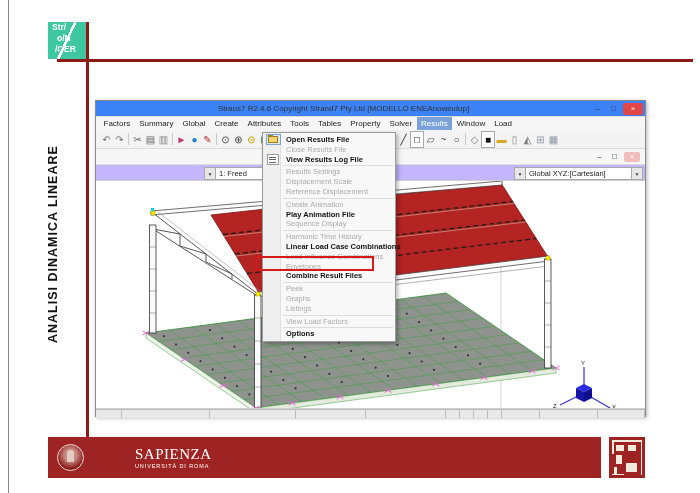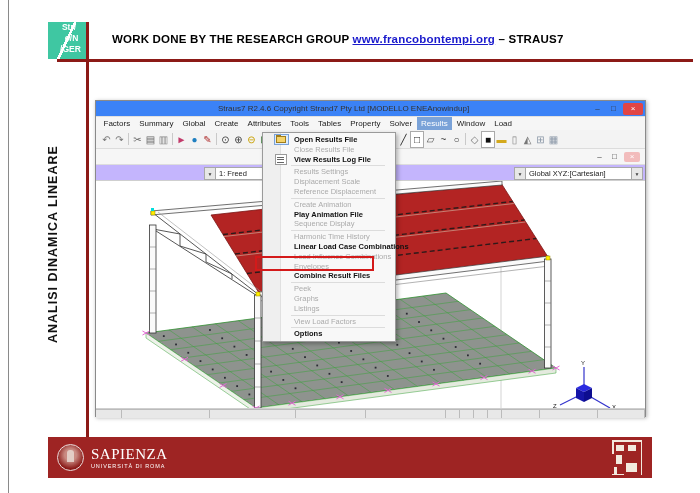--- a/index.html
+++ b/index.html
@@ -3,21 +3,21 @@
 <meta charset="utf-8">
 <style>
   * { margin:0; padding:0; box-sizing:border-box; }
   body { background:#dddddd; font-family:"Liberation Sans", sans-serif; }
   #slide { position:relative; width:700px; height:493px; background:#ffffff; overflow:hidden; }
 
   
   .slide-edge { position:absolute; left:8px; top:0; width:1px; height:493px; background:#8a8a8a; }
   .logo-box { position:absolute; left:48px; top:22px; width:38px; height:37px; background:#3fc7a2;
               color:#fff; font-size:8.5px; font-weight:bold; line-height:11px; z-index:5;
-              background-image:linear-gradient(115deg, transparent 47%, #ffffff 47%, #ffffff 52%, transparent 52%);text-align:center; }
+              background-image:linear-gradient(115deg, transparent 47%, #ffffff 47%, #ffffff 52%, transparent 52%); }
   .logo-box div:nth-child(1){ padding-left:4px; }
   .logo-box div:nth-child(2){ padding-left:9px; }
   .logo-box div:nth-child(3){ padding-left:7px; }
   .header-title { position:absolute; left:112px; top:33px; width:575px; font-size:11.5px; font-weight:bold; color:#000; letter-spacing:.2px; }
   .header-title a { color:#1a1acc; text-decoration:underline; }
   .rule-h { position:absolute; left:57px; top:59px; width:636px; height:3px; background:#8c1a17; }
   .rule-v { position:absolute; left:86px; top:22px; width:3px; height:415px; background:#8c1a17; }
   .side-label { position:absolute; left:46px; top:130px; height:228px; writing-mode:vertical-rl; transform:rotate(180deg);
                 font-size:12.5px; font-weight:bold; color:#111; letter-spacing:1px; text-align:center; }
 
@@ -43,36 +43,36 @@
   .combo-row { height:17px; background:#c4b5fd; border-top:1px solid #ddd; border-bottom:1px solid #cfcfcf; position:relative; }
   .combo { position:absolute; top:2px; display:flex; height:13px; }
   .combo-btn { width:12px; height:13px; background:#e7e7e7; border:1px solid #a8a8a8; font-size:5px; color:#444; text-align:center; line-height:12px; }
   .combo-field { height:13px; background:#fff; border:1px solid #a8a8a8; border-left:none; font-size:7.5px; color:#222; padding:1px 3px 0 3px; white-space:nowrap; overflow:hidden; }
   .viewport { position:relative; height:228px; background:#ffffff; border-bottom:1px solid #cfcfcf; overflow:hidden; }
   .statusbar { height:9px; display:flex; background:#ececec; }
   .status-cell { border-right:1px solid #bbb; border-top:1px solid #bbb; background:#e8e8e8; height:100%; }
 
   
   .dropdown { position:absolute; left:262px; top:132px; width:134px; background:#f8f8f8; border:1px solid #9a9a9a;
-              box-shadow:2px 2px 4px rgba(0,0,0,.28); z-index:30; padding:2px 8px; }
+              box-shadow:2px 2px 4px rgba(0,0,0,.28); z-index:30; padding:2px 0; }
   .dropdown .gutter { position:absolute; left:0; top:0; bottom:0; width:18px; background:#efefef; border-right:1px solid #e0e0e0; }
   .menu-item { position:relative; height:9.8px; line-height:9.8px; font-size:7.5px; padding-left:23px; color:#111; font-weight:bold; white-space:nowrap; }
   .menu-item.disabled { color:#ababab; font-weight:normal; }
   .menu-sep { height:1px; background:#dcdcdc; margin:1px 2px 1px 20px; }
   .mi-icon { position:absolute; left:2px; top:0; width:14px; height:9px; }
   .icon-hl { position:absolute; left:1px; top:-1px; width:15px; height:11px; border:1px solid #7aa2d8; background:#dcebfb; }
   .folder-shape { position:absolute; left:3px; top:1px; width:10px; height:7px; background:#f5d36a; border:1px solid #a07d1c; }
   .folder-tab { position:absolute; left:3px; top:0px; width:5px; height:2px; background:#f5d36a; border:1px solid #a07d1c; border-bottom:none; }
   .doc-box { position:absolute; left:2px; top:-1px; width:12px; height:11px; border:1px solid #9a9a9a; background:#fff; }
   .doc-lines { position:absolute; left:2px; top:1px; width:7px; height:7px;
                background:repeating-linear-gradient(#666 0 1px, transparent 1px 2.5px); margin-left:2px; margin-top:1px; }
   .annotation-box { position:absolute; left:255px; top:256px; width:119px; height:15px; border:2px solid #d41a1a; z-index:40; }
 
   
-  .footer-band { position:absolute; left:48px; top:437px; width:604px; height:41px; background:#9e2423; display:flex; align-items:center; z-index:6; }
+  .footer-band { position:absolute; left:48px; top:437px; width:553px; height:41px; background:#9e2423; display:flex; align-items:center; z-index:6;gap:44px; }
   .emblem { width:27px; height:27px; border-radius:50%; border:1.5px solid #ead9d9; margin-left:9px;
             background:radial-gradient(circle at 50% 40%, #c98a82 0 30%, #8a1a18 70%); position:relative; }
   .emblem::after { content:""; position:absolute; left:9px; top:5px; width:7px; height:12px; background:#e8d8d2; border-radius:3px 3px 0 0; opacity:.85; }
   .uni-block { margin-left:7px; color:#fff; }
   .uni-name { font-family:"Liberation Serif", serif; font-size:15px; letter-spacing:.5px; line-height:15px; }
   .uni-sub { font-size:5.5px; letter-spacing:.9px; margin-top:1px; }
   .footer-link-wrap { flex:1; text-align:center; margin-right:26px; }
   .footer-link { font-family:"Liberation Serif", serif; font-style:italic; font-weight:bold; font-size:13px; color:#fff; text-decoration:underline; }
   .stamp { position:absolute; left:609px; top:437px; width:36px; height:41px; background:#9e2423; z-index:6; }
   .stamp i { position:absolute; background:#f3eade; }
@@ -80,25 +80,20 @@
 </head>
 <body>
 
 <div id="slide">
   <div class="slide-edge"></div>
 
   <div class="logo-box">
     <div>Str/</div>
     <div>o/N</div>
     <div>/GER</div>
-  </div>
-  <div class="header-title">
-    <span>WORK DONE BY THE RESEARCH GROUP</span>
-    <a href="#">www.francobontempi.org</a>
-    <span>– STRAUS7</span>
   </div>
   <div class="rule-h"></div>
   <div class="rule-v"></div>
   <div class="side-label">ANALISI DINAMICA LINEARE</div>
 
   <div class="app-window">
     <div class="titlebar">
       <div class="title">Straus7 R2.4.6 Copyright Strand7 Pty Ltd [MODELLO ENEAnowindup]</div>
       <div class="win-controls">
         <div class="wc">–</div>

